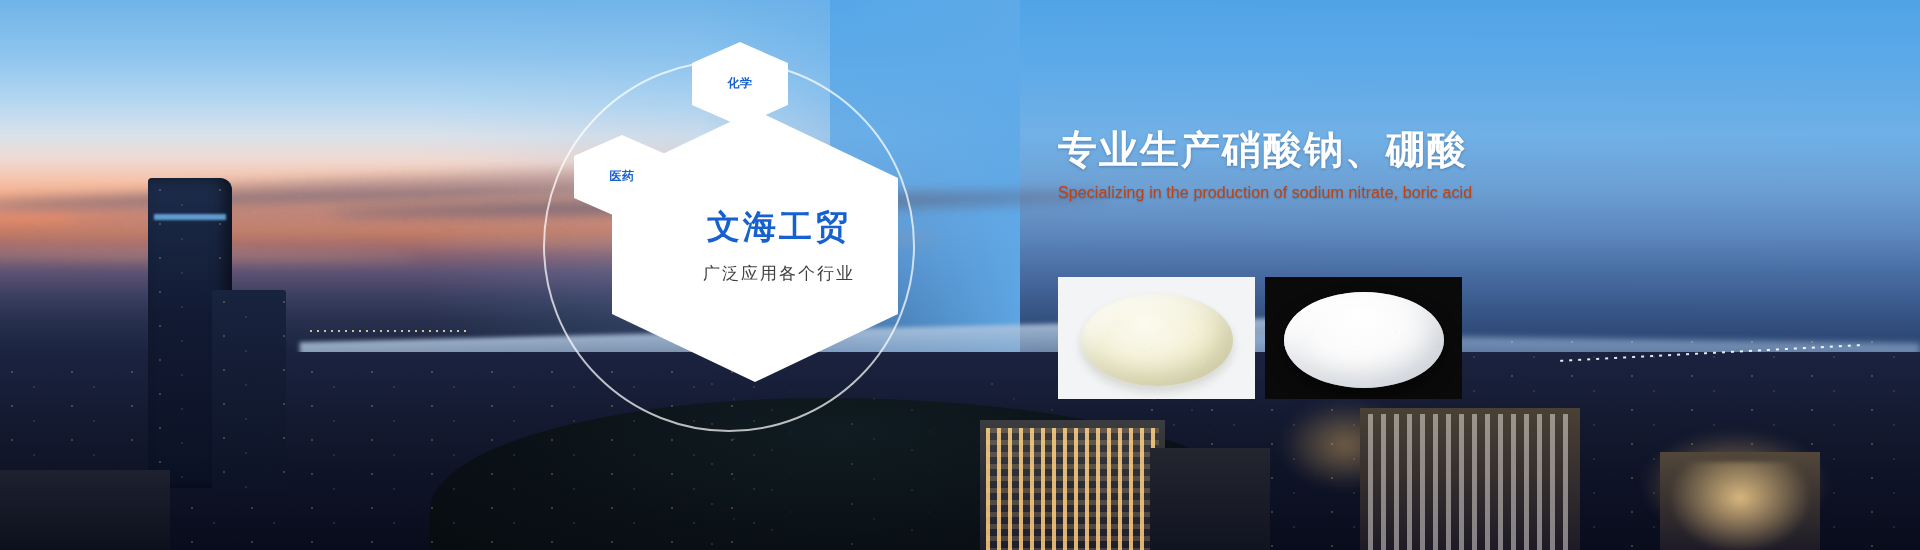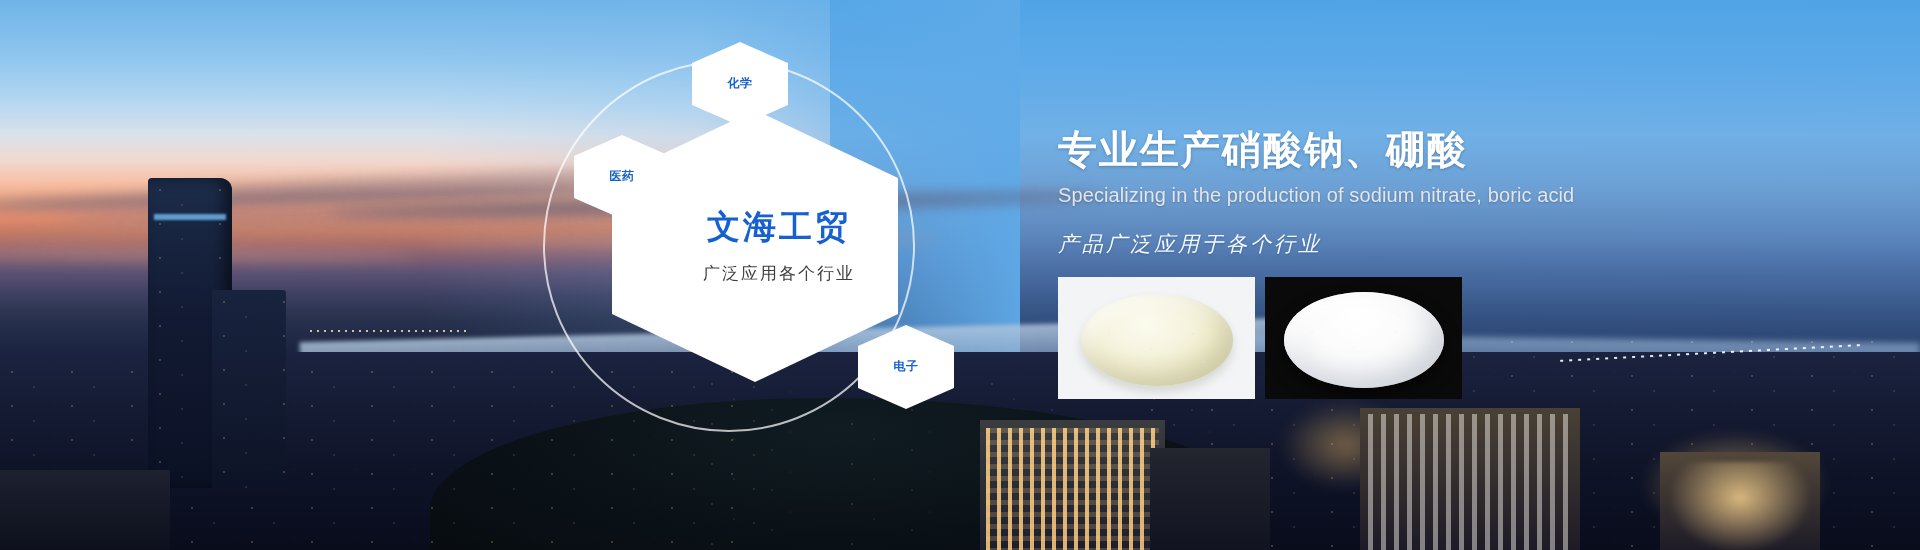--- a/index.html
+++ b/index.html
@@ -196,21 +196,21 @@
   .h-boli{left:529px;top:325px;}
   .h-yiyao{left:529px;top:135px;margin-left:45px;}
 
   
   .copy{position:absolute;left:1058px;top:128px;width:560px;}
   .headline{
     font-size:39px;font-weight:bold;color:#ffffff;letter-spacing:2px;
     margin:0;line-height:1.15;text-shadow:0 1px 3px rgba(20,50,90,.35);
   }
   .eng{
-    font-size:20px;color:#e5e5e5;margin:11px 0 0 0;letter-spacing:.1px;
+    font-size:16px;color:#c2410c;margin:11px 0 0 0;letter-spacing:.1px;
     font-weight:normal;text-shadow:0 1px 2px rgba(20,50,90,.3);
   }
   .cn2{
     font-size:21px;color:#f4f8fd;margin:23px 0 0 0;letter-spacing:3px;
     font-family:"Liberation Serif","DejaVu Serif",serif;font-style:italic;
     text-shadow:0 1px 2px rgba(20,50,90,.3);
   }
 
   
   .photos{position:absolute;left:1058px;top:277px;display:flex;gap:10px;}
@@ -297,31 +297,27 @@
   <div class="ring"></div>
 
   <div class="hex hex-center">
     <span class="title">文海工贸</span>
     <span class="sub">广泛应用各个行业</span>
   </div>
 
   <div class="hex hex-sm h-huaxue">
     <span>化学</span>
   </div>
-  <div class="hex hex-sm h-dianzi">
-    <span>电子</span>
-  </div>
   <div class="hex hex-sm h-yiyao">
     <span>医药</span>
   </div>
 
   <div class="copy">
     <h1 class="headline">专业生产硝酸钠、硼酸</h1>
     <p class="eng">Specializing in the production of sodium nitrate, boric acid</p>
-    <p class="cn2">产品广泛应用于各个行业</p>
   </div>
 
   <div class="photos">
     <div class="photo p1">
       <div class="pile cream">
         <div class="grain"></div>
       </div>
     </div>
     <div class="photo p2">
       <div class="pile white">

